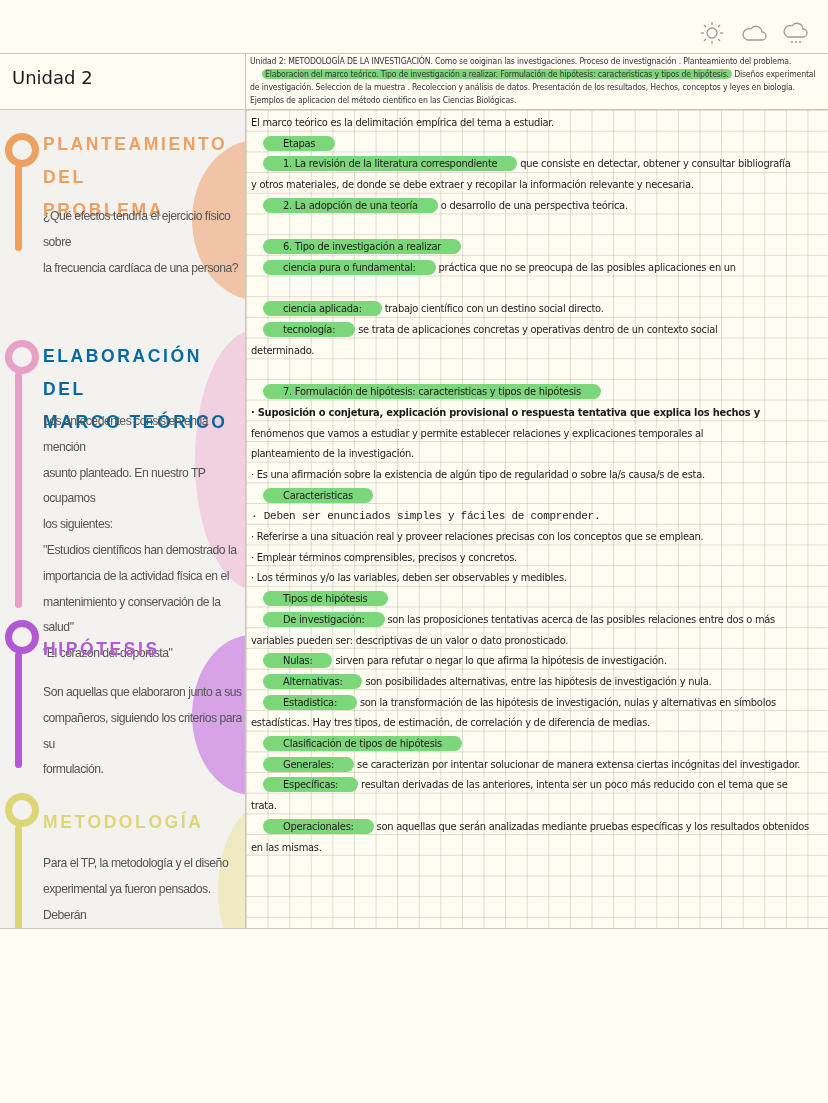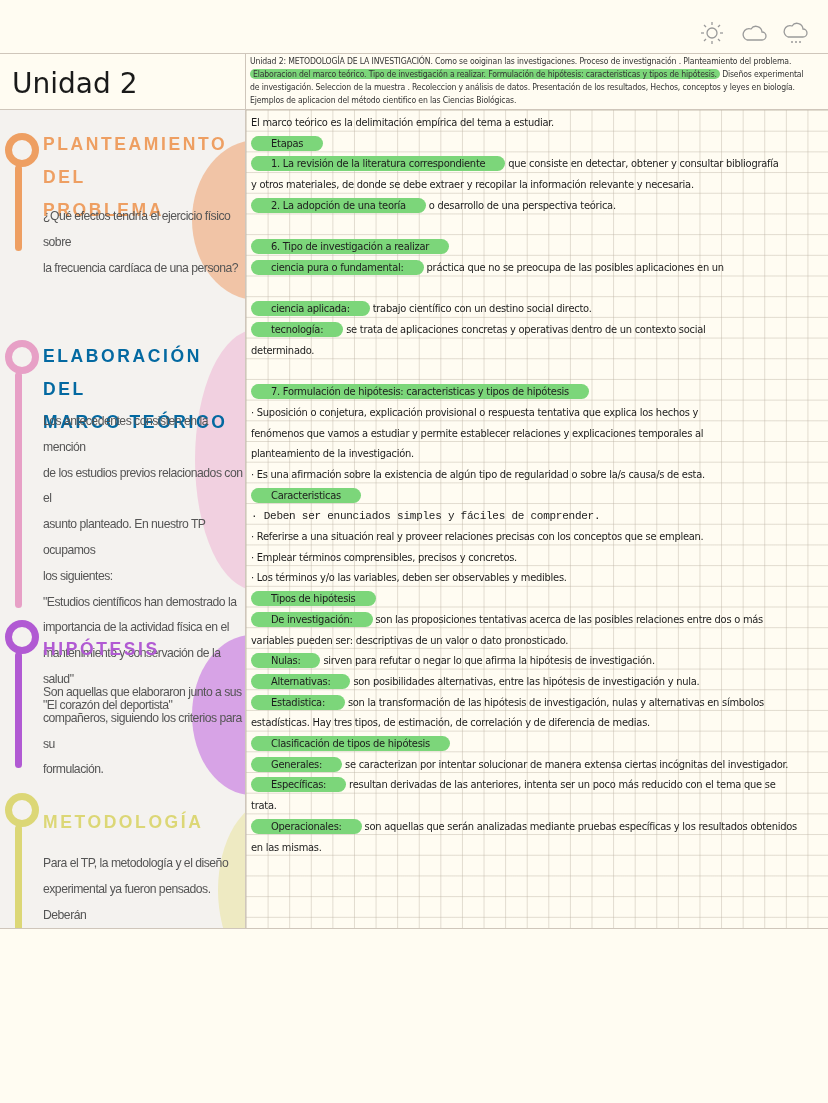--- a/index.html
+++ b/index.html
@@ -5,24 +5,24 @@
   html, body { margin:0; padding:0; }
   body {
     width:828px; height:1103px; background:#fffcf2; position:relative; overflow:hidden;
     font-family: "DejaVu Sans", sans-serif; color:#222;
   }
   .topbar { position:absolute; left:0; top:0; width:828px; height:53px; }
   .weather { position:absolute; top:20px; right:18px; display:flex; gap:14px; align-items:center; }
   .weather svg { width:28px; height:26px; }
   .sheet { position:absolute; left:0; top:53px; width:828px; height:874px; border-top:1px solid #cfc6bb; border-bottom:1px solid #cfc6bb; }
   .header-row { position:absolute; left:0; top:0; width:828px; height:55px; border-bottom:1px solid #cfc6bb; }
-  .unit-title { position:absolute; left:12px; top:13px; font-size:28px; color:#1a1a1a; font-family:"DejaVu Sans", sans-serif; }
+  .unit-title { position:absolute; left:12px; top:13px; font-size:18px; color:#1a1a1a; font-family:"DejaVu Sans", sans-serif; }
   .unit-summary { position:absolute; left:245px; top:0; width:583px; height:55px; border-left:1px solid #cfc6bb;
     font-size:8.6px; line-height:13px; padding:1px 0 0 4px; box-sizing:border-box; color:#333; font-family:"DejaVu Sans Condensed","DejaVu Sans", sans-serif; letter-spacing:-0.15px; }
-  .hl { background:#7cd67a; border-radius:8px; padding:0 3px; }
+  .hl { background:#7cd67a; border-radius:8px; padding:0 3px;margin-left:12px; }
 
   
   .panel { position:absolute; left:0; top:56px; width:245px; height:818px; background:#f4f2ef; overflow:hidden; border-right:1px solid #cfc6bb; }
   .blob { position:absolute; border-radius:50%; }
   .section { position:absolute; left:0; width:245px; }
   .pin { position:absolute; left:5px; }
   .pin .ring { width:20px; height:20px; border-radius:50%; border:7px solid currentColor; }
   .pin .stem { width:7px; border-radius:4px; background:currentColor; margin-left:10px; margin-top:-2px; }
   .sec-title { position:absolute; left:43px; font-weight:bold; font-size:17.5px; letter-spacing:2.6px; line-height:33px; font-family:Liberation Sans, sans-serif; }
   .sec-body { position:absolute; left:43px; width:200px; font-size:12.2px; line-height:25.8px; color:#555; font-family:"Liberation Sans Narrow","Liberation Sans", sans-serif; letter-spacing:-0.5px; }
@@ -106,21 +106,20 @@
       <div class="pin" style="top:230px;color:#e7a0c6;">
           <div class="ring"></div>
           <div class="stem" style="height:236px;"></div>
         </div>
       <div class="sec-title" style="top:230px;color:#0369a1;">
           <div>ELABORACIÓN DEL</div>
           <div>MARCO TEÓRICO</div>
         </div>
       <div class="sec-body" style="top:299px;">
         <div>Los antecedentes consisten en la mención</div>
-          <div>de los estudios previos relacionados con el</div>
           <div>asunto planteado. En nuestro TP ocupamos</div>
           <div>los siguientes:</div>
           <div>"Estudios científicos han demostrado la</div>
           <div>importancia de la actividad física en el</div>
           <div>mantenimiento y conservación de la salud"</div>
           <div>"El corazón del deportista"</div>
       </div>
     </div>
 
     <div class="section" style="top:0;">
@@ -160,21 +159,21 @@
       <div class="line" style="top: 66.1px;"><span>y otros materiales, de donde se debe extraer y recopilar la información relevante y necesaria.</span></div>
       <div class="line" style="top: 86.8px;"><span class="hl">2. La adopción de una teoría</span><span> o desarrollo de una perspectiva teórica.</span></div>
       <div class="line" style="top: 107.5px;"><span></span></div>
       <div class="line" style="top: 128.2px;"><span class="hl">6. Tipo de investigación a realizar</span><span></span></div>
       <div class="line" style="top: 148.9px;"><span class="hl">ciencia pura o fundamental:</span><span> práctica que no se preocupa de las posibles aplicaciones en un</span></div>
       <div class="line" style="top: 190.3px;"><span class="hl">ciencia aplicada:</span><span> trabajo científico con un destino social directo.</span></div>
       <div class="line" style="top: 211px;"><span class="hl">tecnología:</span><span> se trata de aplicaciones concretas y operativas dentro de un contexto social</span></div>
       <div class="line" style="top: 231.7px;"><span>determinado.</span></div>
       <div class="line" style="top: 252.4px;"><span></span></div>
       <div class="line" style="top: 273.1px;"><span class="hl">7. Formulación de hipótesis: caracteristicas y tipos de hipótesis</span><span></span></div>
-      <div class="line" style="top: 293.8px;"><span>· Suposición o conjetura, explicación provisional o respuesta tentativa que explica los hechos y</span></div>
+      <div class="line" style="top: 293.8px; font-weight: bold;"><span>· Suposición o conjetura, explicación provisional o respuesta tentativa que explica los hechos y</span></div>
       <div class="line" style="top: 314.5px;"><span>fenómenos que vamos a estudiar y permite establecer relaciones y explicaciones temporales al</span></div>
       <div class="line" style="top: 335.2px;"><span>planteamiento de la investigación.</span></div>
       <div class="line" style="top: 355.9px;"><span>· Es una afirmación sobre la existencia de algún tipo de regularidad o sobre la/s causa/s de esta.</span></div>
       <div class="line" style="top: 376.6px;"><span class="hl">Caracteristicas</span><span></span></div>
       <div class="line" style="top: 397.3px; font-family: Liberation Mono, monospace;"><span>· Deben ser enunciados simples y fáciles de comprender.</span></div>
       <div class="line" style="top: 418px;"><span>· Referirse a una situación real y proveer relaciones precisas con los conceptos que se emplean.</span></div>
       <div class="line" style="top: 438.7px;"><span>· Emplear términos comprensibles, precisos y concretos.</span></div>
       <div class="line" style="top: 459.4px;"><span>· Los términos y/o las variables, deben ser observables y medibles.</span></div>
       <div class="line" style="top: 480.1px;"><span class="hl">Tipos de hipótesis</span><span></span></div>
       <div class="line" style="top: 500.8px;"><span class="hl">De investigación:</span><span> son las proposiciones tentativas acerca de las posibles relaciones entre dos o más</span></div>

